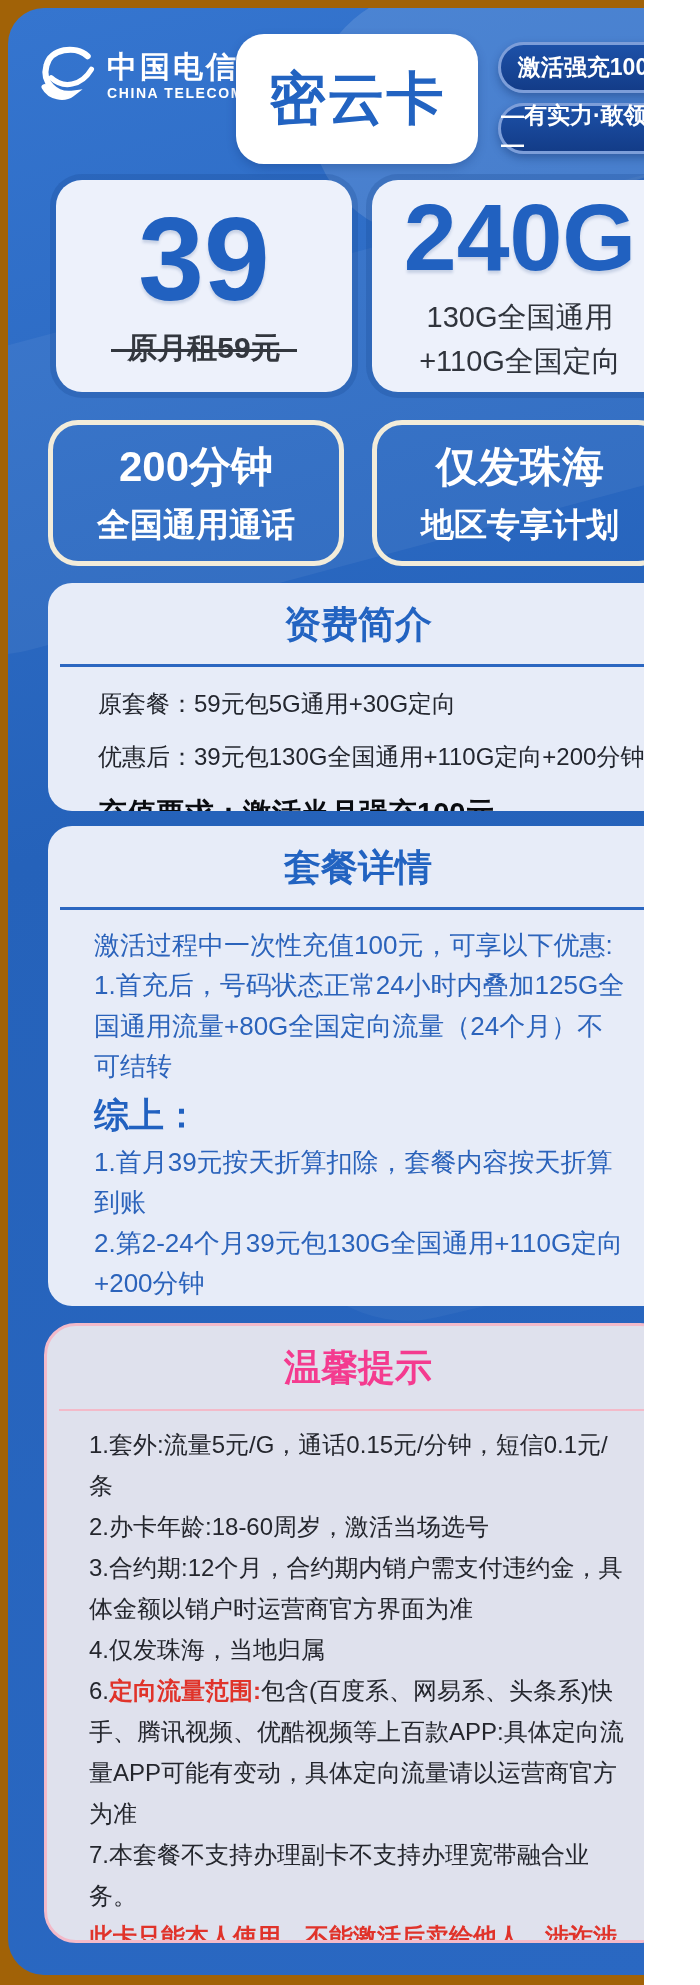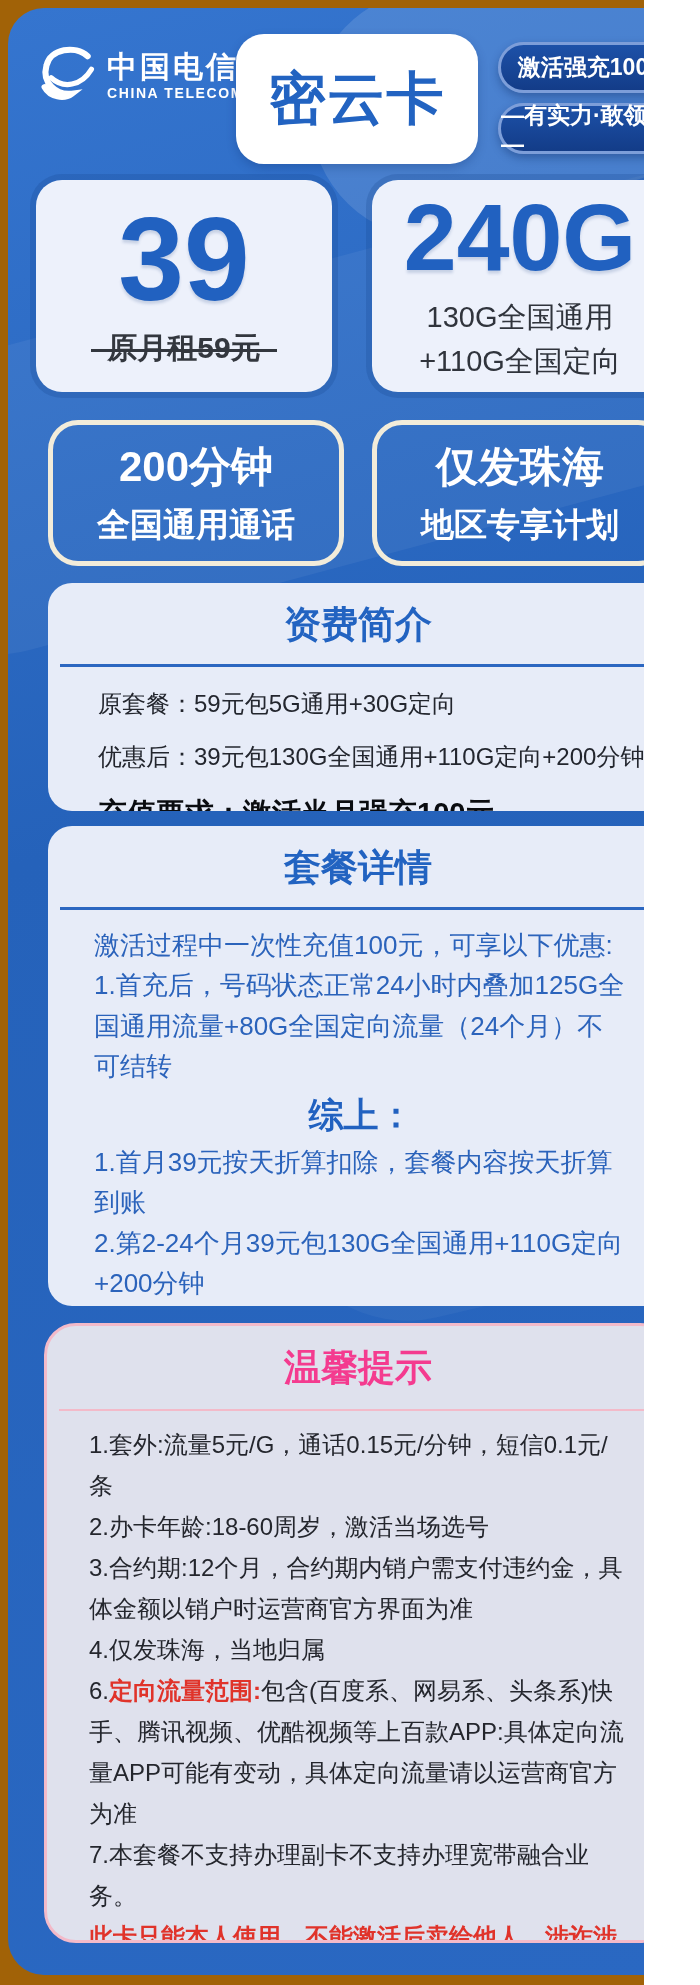--- a/index.html
+++ b/index.html
@@ -24,21 +24,21 @@
          background:linear-gradient(180deg,#1d51a8,#133c88);border:3px solid #7d9ed9;
          display:flex;align-items:center;justify-content:center;color:#fff;font-size:23px;font-weight:700;
          box-shadow:0 4px 8px rgba(10,35,90,.35);}
   .badge1{top:34px;}
   .badge2{top:95px;}
 
   
   .big-card{position:absolute;top:172px;width:296px;height:212px;background:#edf1fb;border-radius:26px;
             box-shadow:0 0 0 6px rgba(16,60,130,.20);display:flex;flex-direction:column;
             align-items:center;justify-content:center;}
-  .price-card{left:28px;}
+  .price-card{left:48px;}
   .data-card{left:364px;}
   .price-num{font-size:118px;font-weight:800;color:#2161c0;line-height:.95;text-shadow:0 3px 3px rgba(20,60,130,.18);}
   .price-orig{position:relative;margin-top:12px;}
   .price-orig-text{font-size:30px;font-weight:700;color:#33373e;}
   .strike-bar{position:absolute;left:-16px;right:-16px;top:52%;height:3px;background:#33373e;}
   .data-total{font-size:95px;font-weight:800;color:#2161c0;line-height:1;text-shadow:0 3px 3px rgba(20,60,130,.18);}
   .data-sub{font-size:29px;font-weight:400;color:#30343c;line-height:1.42;margin-top:2px;}
   .data-subwrap{margin-top:10px;text-align:center;}
 
   
@@ -59,21 +59,21 @@
   .tips-title{color:#f43b8f;}
   .sec-divider{height:3px;background:#2c67c1;margin:14px 12px 0 12px;}
   .tips-divider{height:2px;background:#f3bac9;margin:16px 12px 0 12px;}
 
   .fees-body{padding:21px 20px 0 50px;color:#23262e;}
   .fees-line{font-size:24px;margin:0 0 21px 0;}
   .fees-strong{font-size:29px;font-weight:800;color:#0a0c10;margin:0;}
 
   .details-body{padding:15px 40px 0 46px;color:#2b63bb;font-size:26px;line-height:1.55;}
   .d-line{margin:0;}
-  .d-sum-label{font-size:35px;font-weight:800;color:#2161c0;margin:8px 0 6px 0;line-height:1.2;text-align:center;}
+  .d-sum-label{font-size:35px;font-weight:800;color:#2161c0;margin:8px 0 6px 0;line-height:1.2;}
 
   .tips-body{padding:13px 38px 0 42px;color:#24262d;font-size:24px;line-height:1.71;}
   .tip-line{margin:0;}
   .tip-red-label{color:#e0332a;font-weight:800;}
   .tip-warning{color:#e0332a;font-weight:700;margin:0;}
 </style>
 </head>
 <body>
 
 <div id="app">

